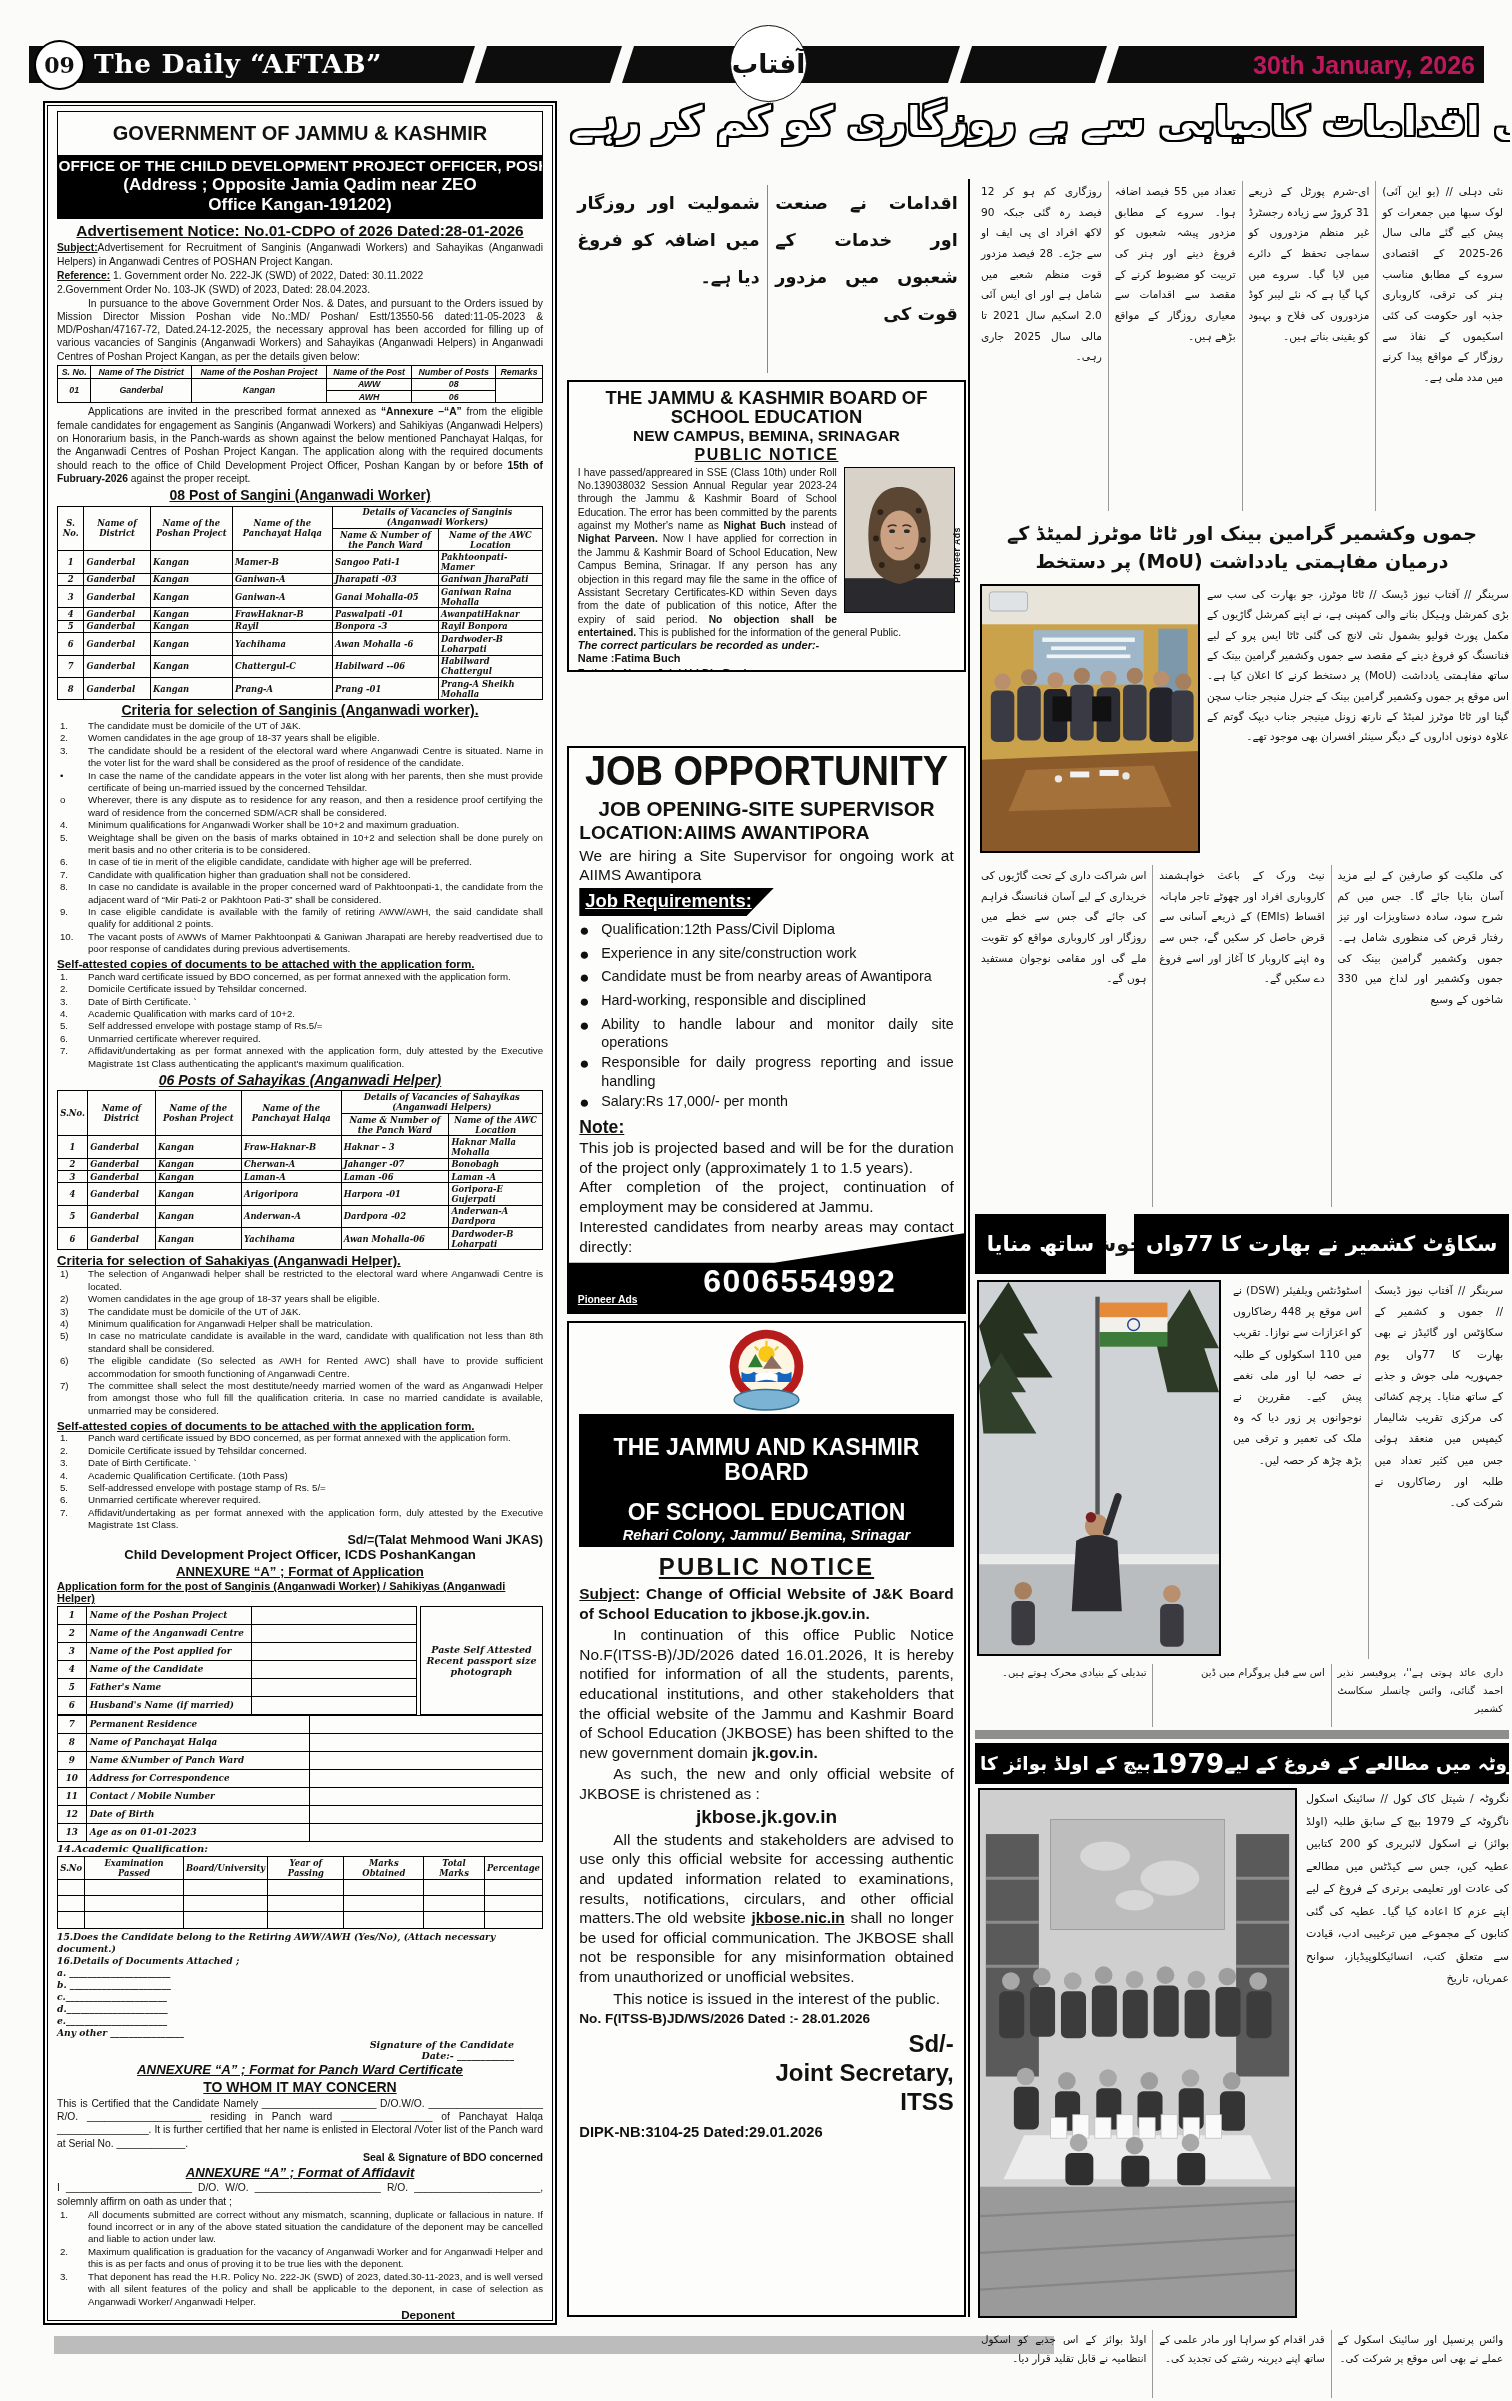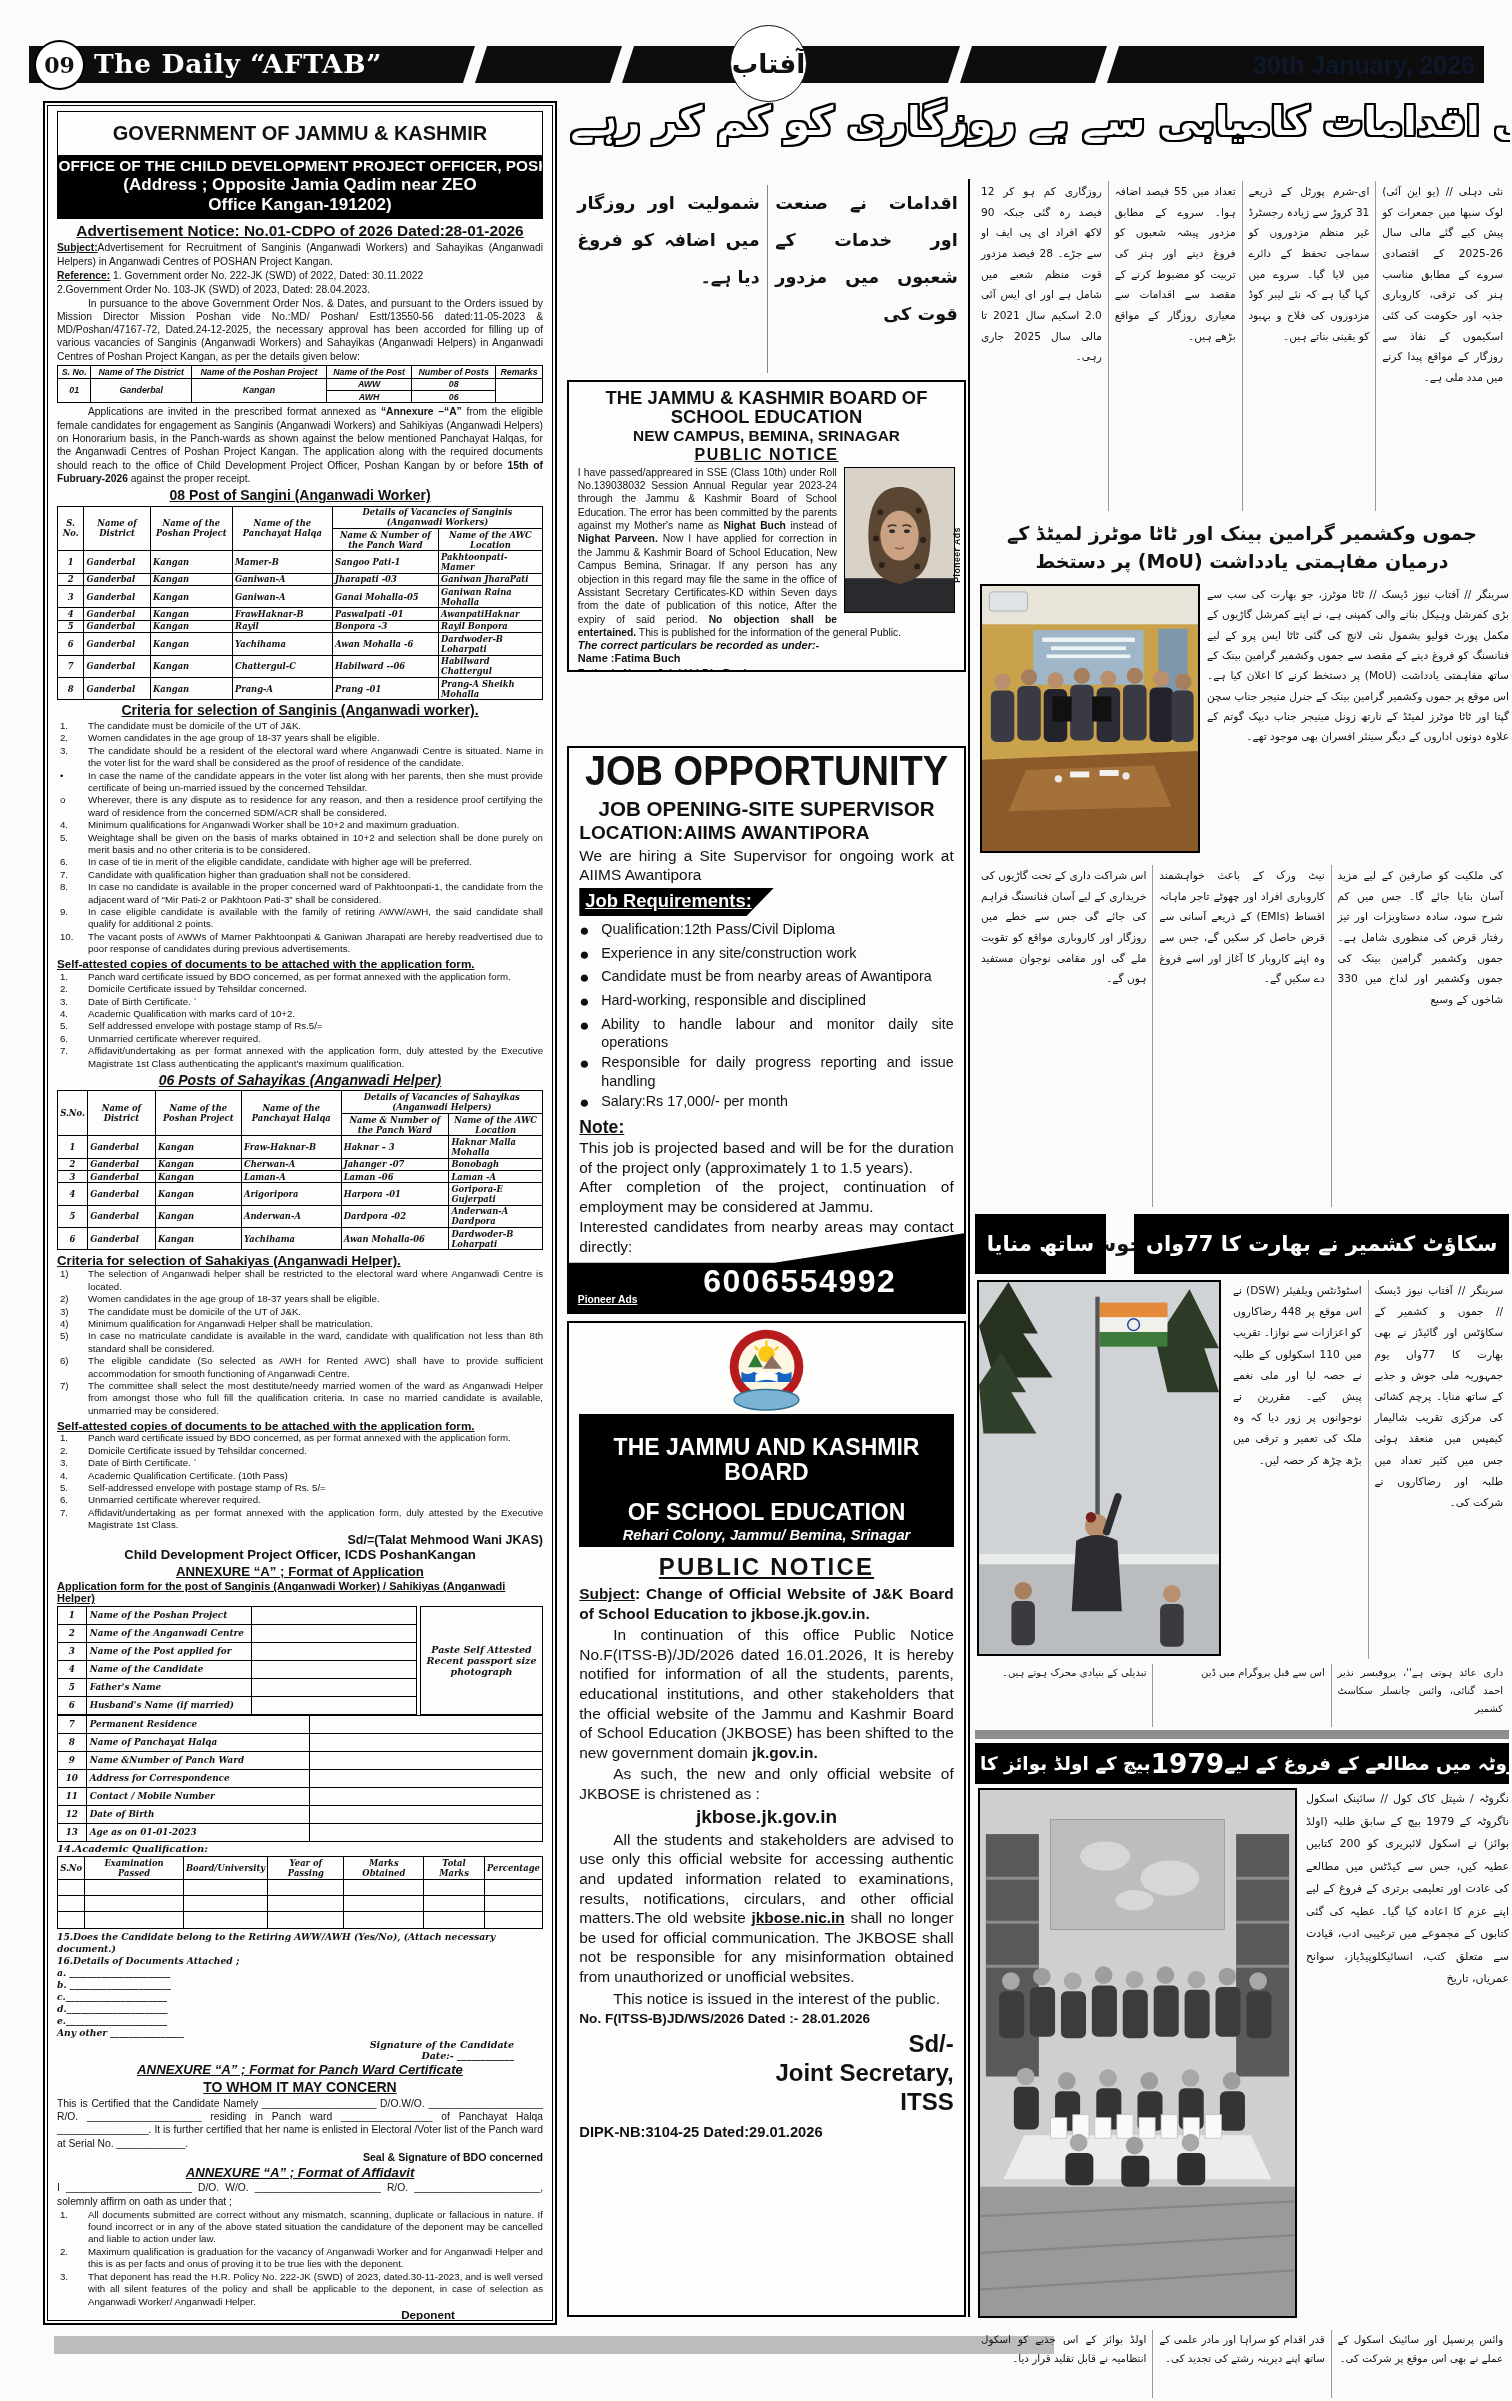--- a/index.html
+++ b/index.html
@@ -3,21 +3,21 @@
 <meta charset="utf-8">
 <style>
   html,body{margin:0;padding:0;background:#e8e8e6;}
   .page{position:relative;width:1512px;height:2401px;background:#fbfbf9;font-family:"Liberation Sans",sans-serif;color:#111;overflow:hidden;}
   
   .mast-bar{position:absolute;left:29px;top:46px;width:1455px;height:37px;background:#0d0d0d;}
   .slash{position:absolute;top:0;width:11.7px;height:37px;background:#fbfbf9;transform:skewX(-18deg);}
   .pg-circle{position:absolute;left:34px;top:40px;width:47px;height:46px;background:#fff;border:2.9px solid #000;border-radius:50%;display:flex;align-items:center;justify-content:center;font:bold 22px "DejaVu Serif",serif;z-index:3;}
   .mast-title{position:absolute;left:94px;top:48px;color:#fff;font:bold 26.4px "DejaVu Serif",serif;letter-spacing:0.7px;z-index:3;}
   .mast-logo{position:absolute;left:718px;top:25px;width:75px;height:75px;background:#fff;border:1.5px solid #111;border-radius:50%;display:flex;align-items:center;justify-content:center;font:bold 26.4px "DejaVu Sans",sans-serif;direction:rtl;z-index:3;margin-left:12px;}
-  .mast-date{position:absolute;right:37px;top:51px;color:#0f172a;font:bold 25px "Liberation Sans",sans-serif;z-index:3;}
+  .mast-date{position:absolute;right:37px;top:51px;color:#be185d;font:bold 25px "Liberation Sans",sans-serif;z-index:3;}
   
   .left-ad{position:absolute;left:43px;top:101px;width:514px;height:2224px;border:2.2px solid #000;padding:2.2px;box-sizing:border-box;background:#fdfdfb;}
   .la-in{border:0.7px solid #000;height:100%;box-sizing:border-box;padding:4.4px 8.8px;overflow:hidden;position:relative;}
   .gov-title{border:1.5px solid #000;border-bottom:none;text-align:center;font-weight:bold;font-size:20px;padding:10px 0;}
   .office-band{background:#000;color:#fff;text-align:center;padding:2.9px 1.5px 4.4px;}
   .ob1{font-weight:bold;font-size:15.4px;white-space:nowrap;overflow:hidden;}
   .ob2{font-weight:bold;font-size:17px;line-height:1.15;}
   .adv{font-weight:bold;font-size:15.4px;text-align:center;text-decoration:underline;margin:2.9px 0 1.5px;}
   .bp{font-size:10.3px;line-height:1.29;text-align:justify;margin:0.7px 0;}
   .ind{text-indent:31px;}

